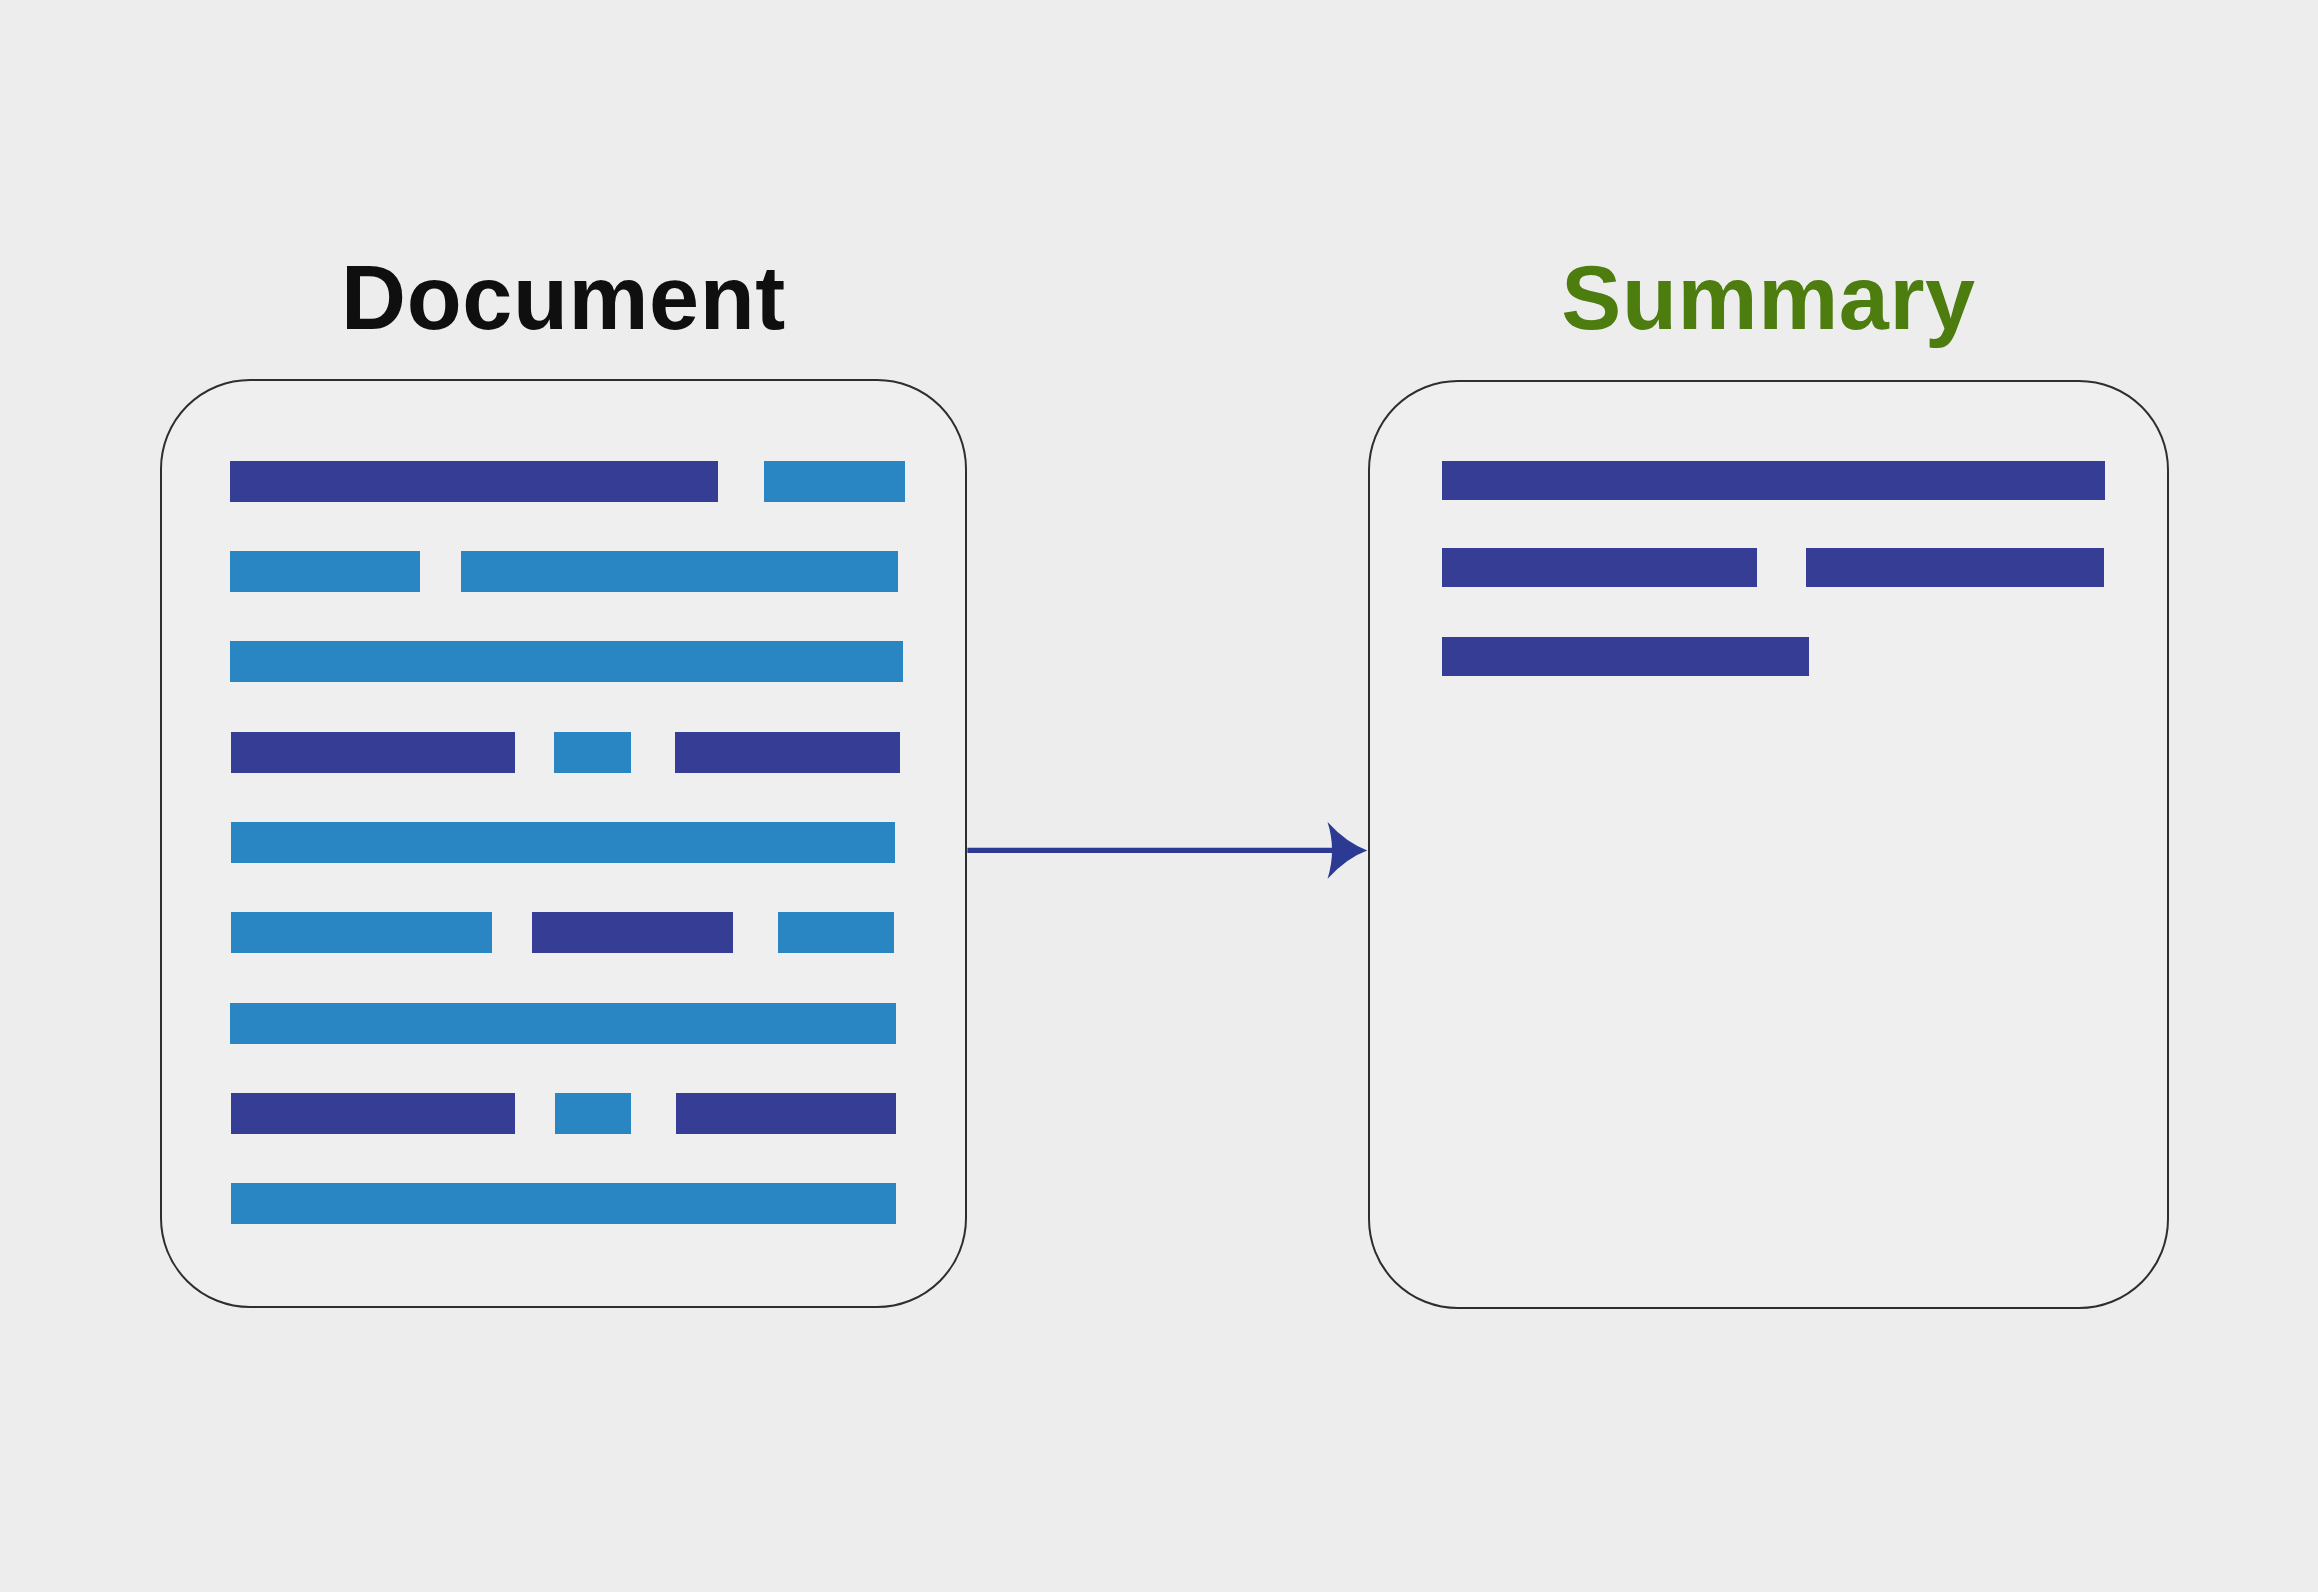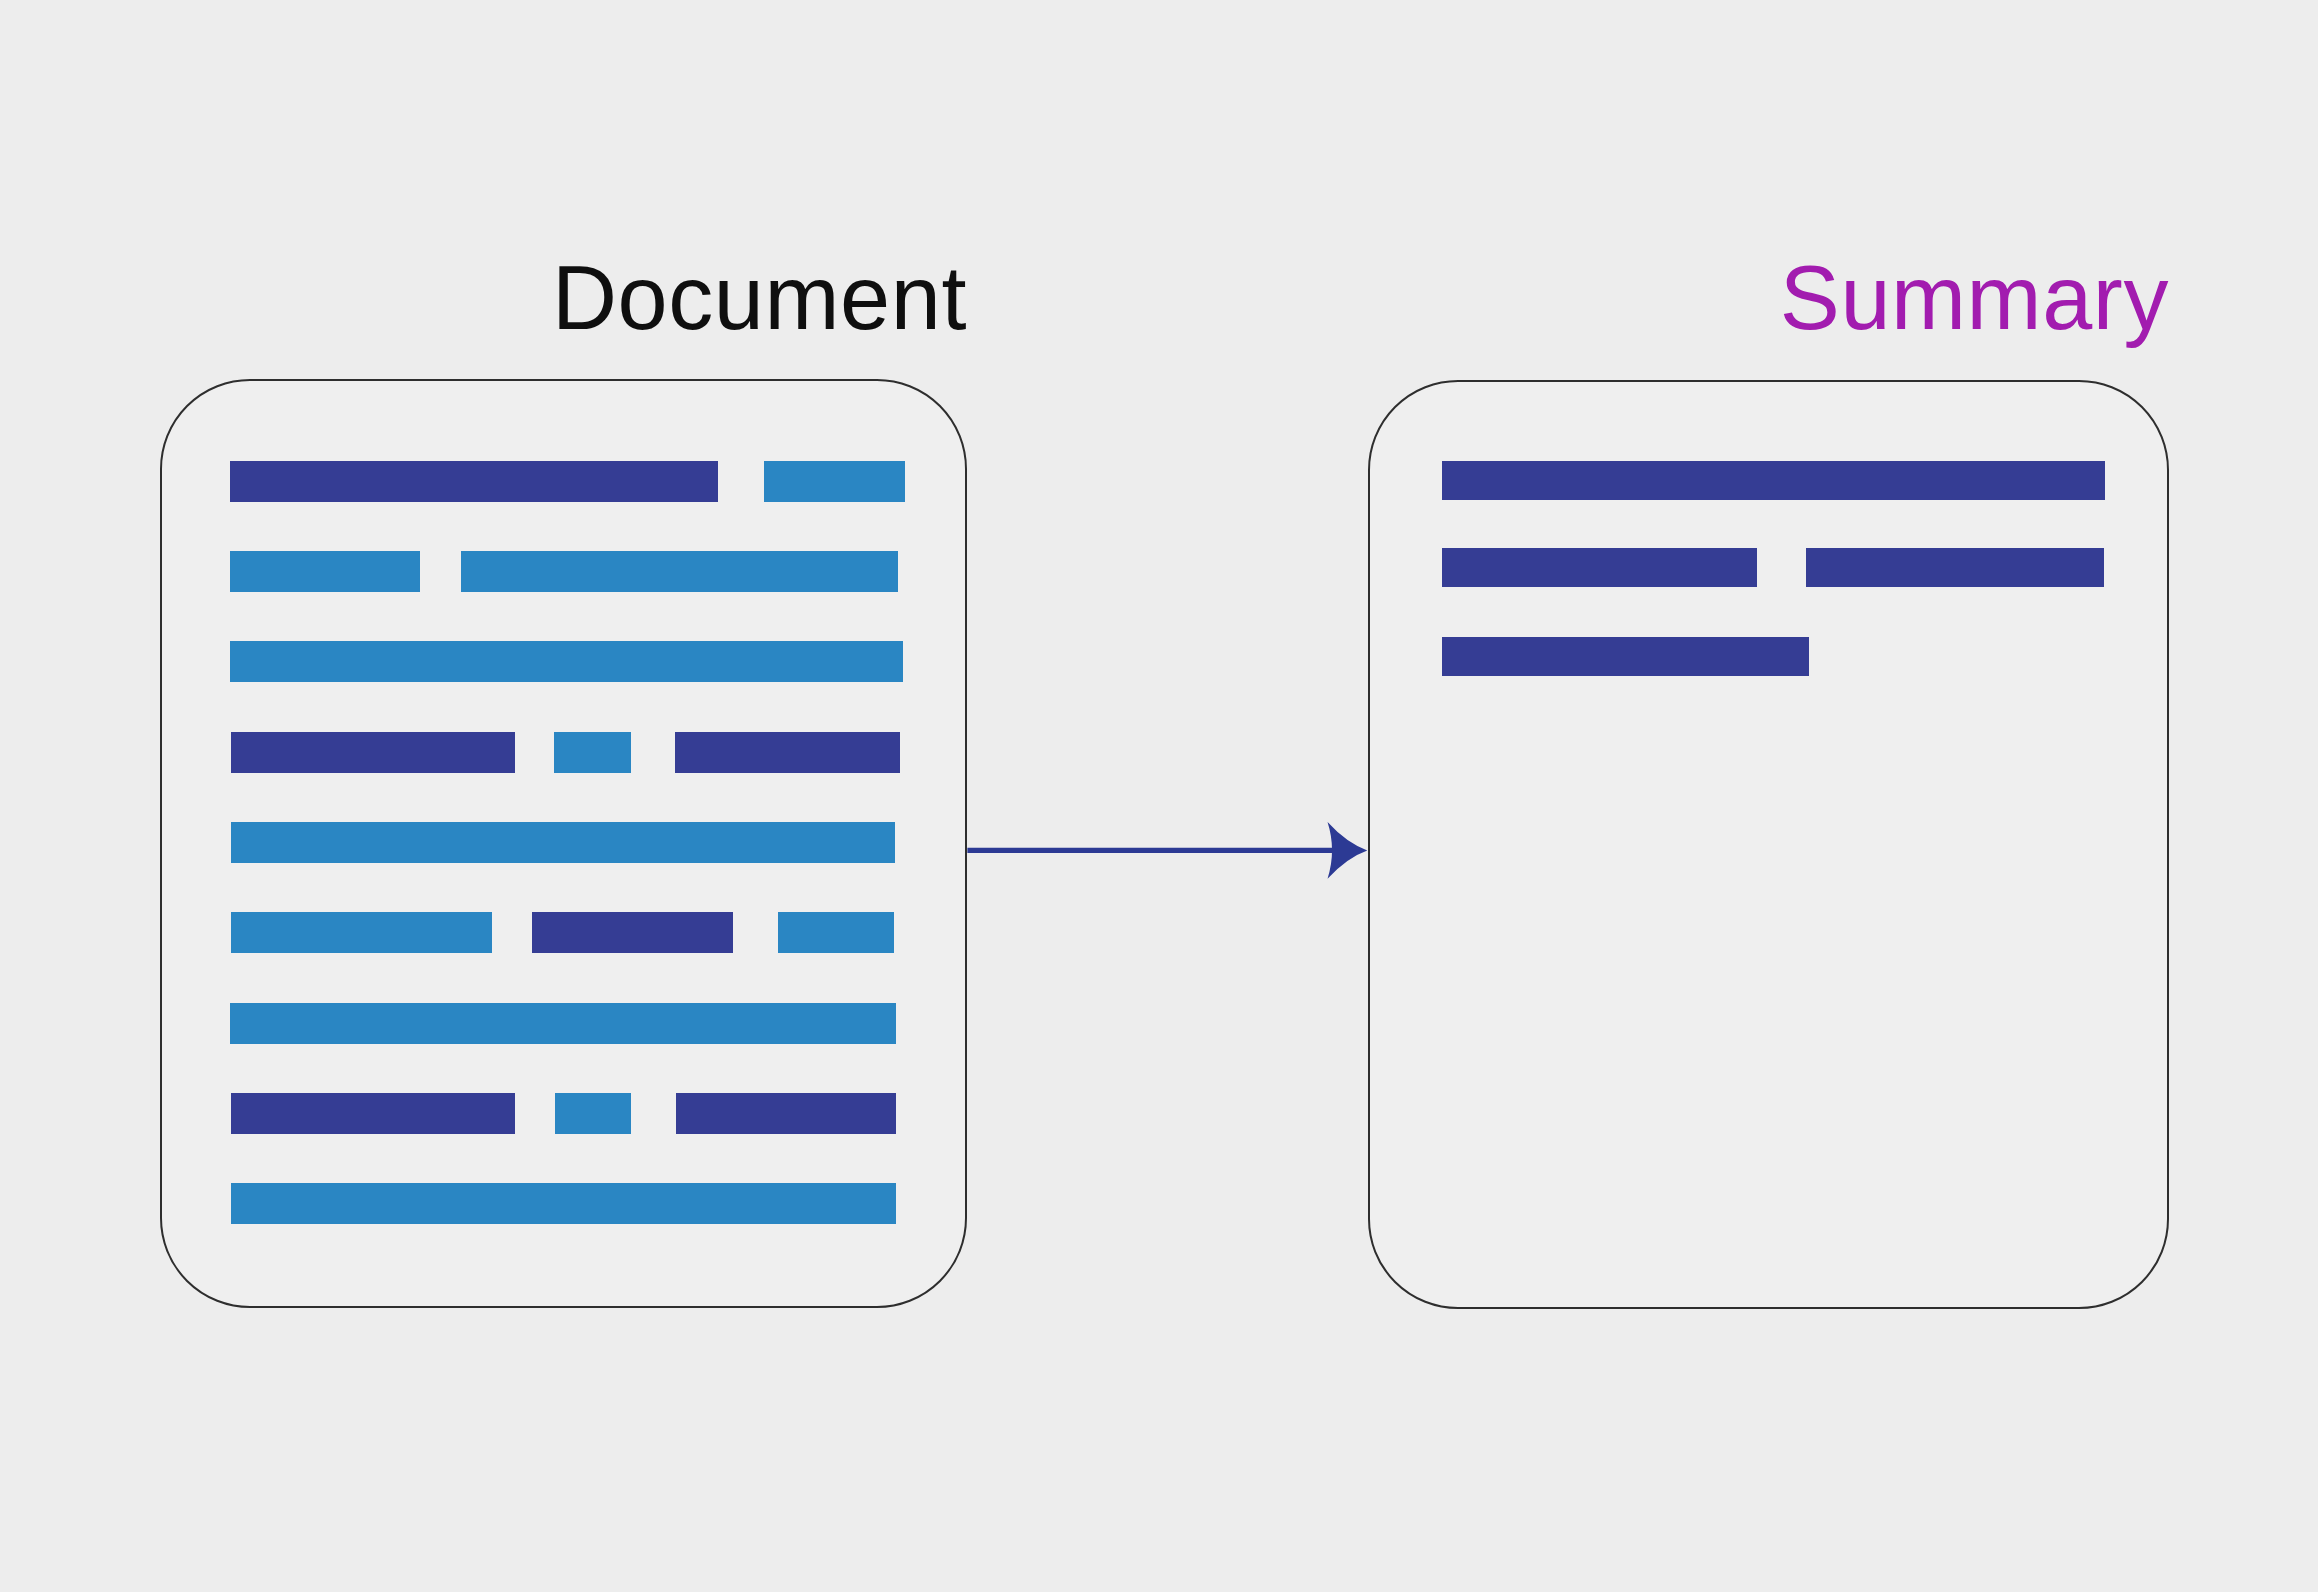--- a/index.html
+++ b/index.html
@@ -6,22 +6,22 @@
   body {
     width: 2319px; height: 1593px;
     position: relative; overflow: hidden;
     background: #ededed;
     font-family: "Liberation Sans", sans-serif;
   }
   .canvas { position: absolute; inset: 0; }
   .panel-title {
     position: absolute; top: 251px;
     font-size: 90px; line-height: 1.05;
-    color: #0f0f0f; text-align: right;
-    font-weight: 400; letter-spacing: 0.6px;
+    color: #0f0f0f; text-align: center;
+    font-weight: 700; letter-spacing: 0.6px;
   }
   .panel-title.doc { left: 160px; width: 807px; }
   .panel-title.sum { left: 1368px; width: 801px; }
   .panel {
     position: absolute; box-sizing: border-box;
     border: 2.4px solid #2e2e2e; border-radius: 90px;
     background: #efefef;
   }
   .panel.doc-box { left: 160px;  top: 379px; width: 807px; height: 929px; }
   .panel.sum-box { left: 1368px; top: 380px; width: 801px; height: 929px; }
@@ -29,21 +29,21 @@
   .bar { position: absolute; }
   .arrow-svg { position: absolute; left: 0; top: 0; }
 </style>
 </head>
 <body style="background: rgb(237, 237, 237);">
 
 <div class="canvas">
 
   <div class="panel-title doc" style="color: rgb(15, 15, 15);">Document</div>
 
-  <div class="panel-title sum" style="color: #a21caf;">Summary</div>
+  <div class="panel-title sum" style="color: #4d7c0f;">Summary</div>
 
   <div class="panel doc-box" style="border-color: rgb(46, 46, 46); background: rgb(239, 239, 239);"></div>
 
   <div class="panel sum-box" style="border-color: rgb(46, 46, 46); background: rgb(239, 239, 239);"></div>
 
   <div class="bars-layer">
       <div class="bar" style="left: 230px; top: 461px; width: 488px; height: 41px; background: rgb(53, 61, 148);"></div>
       <div class="bar" style="left: 764px; top: 461px; width: 141px; height: 41px; background: rgb(42, 134, 195);"></div>
       <div class="bar" style="left: 230px; top: 551px; width: 190px; height: 41px; background: rgb(42, 134, 195);"></div>
       <div class="bar" style="left: 461px; top: 551px; width: 437px; height: 41px; background: rgb(42, 134, 195);"></div>

